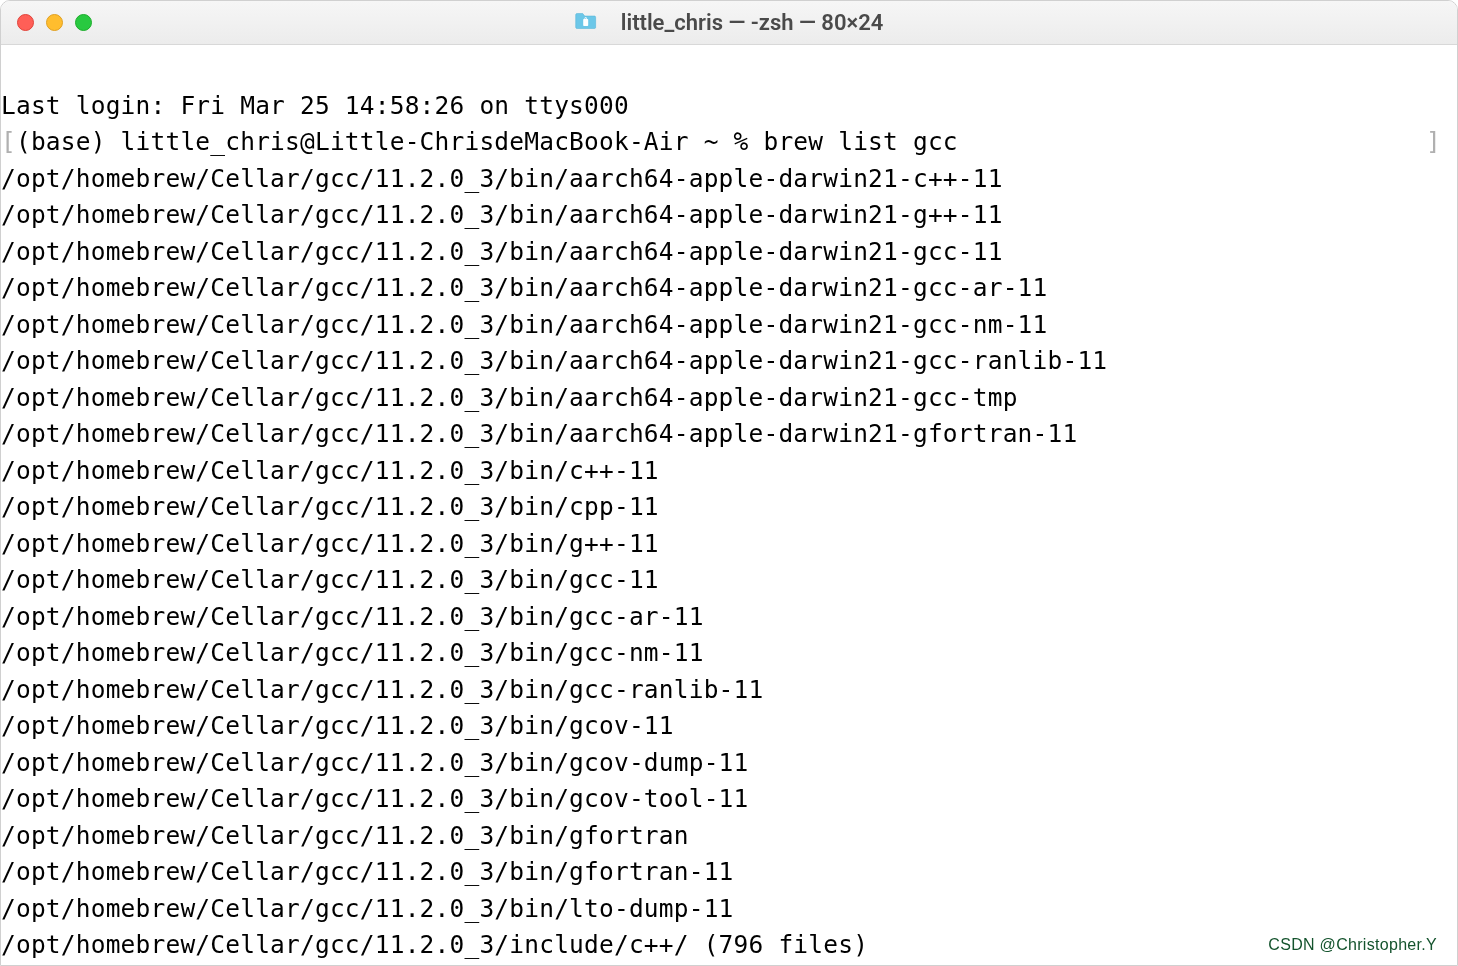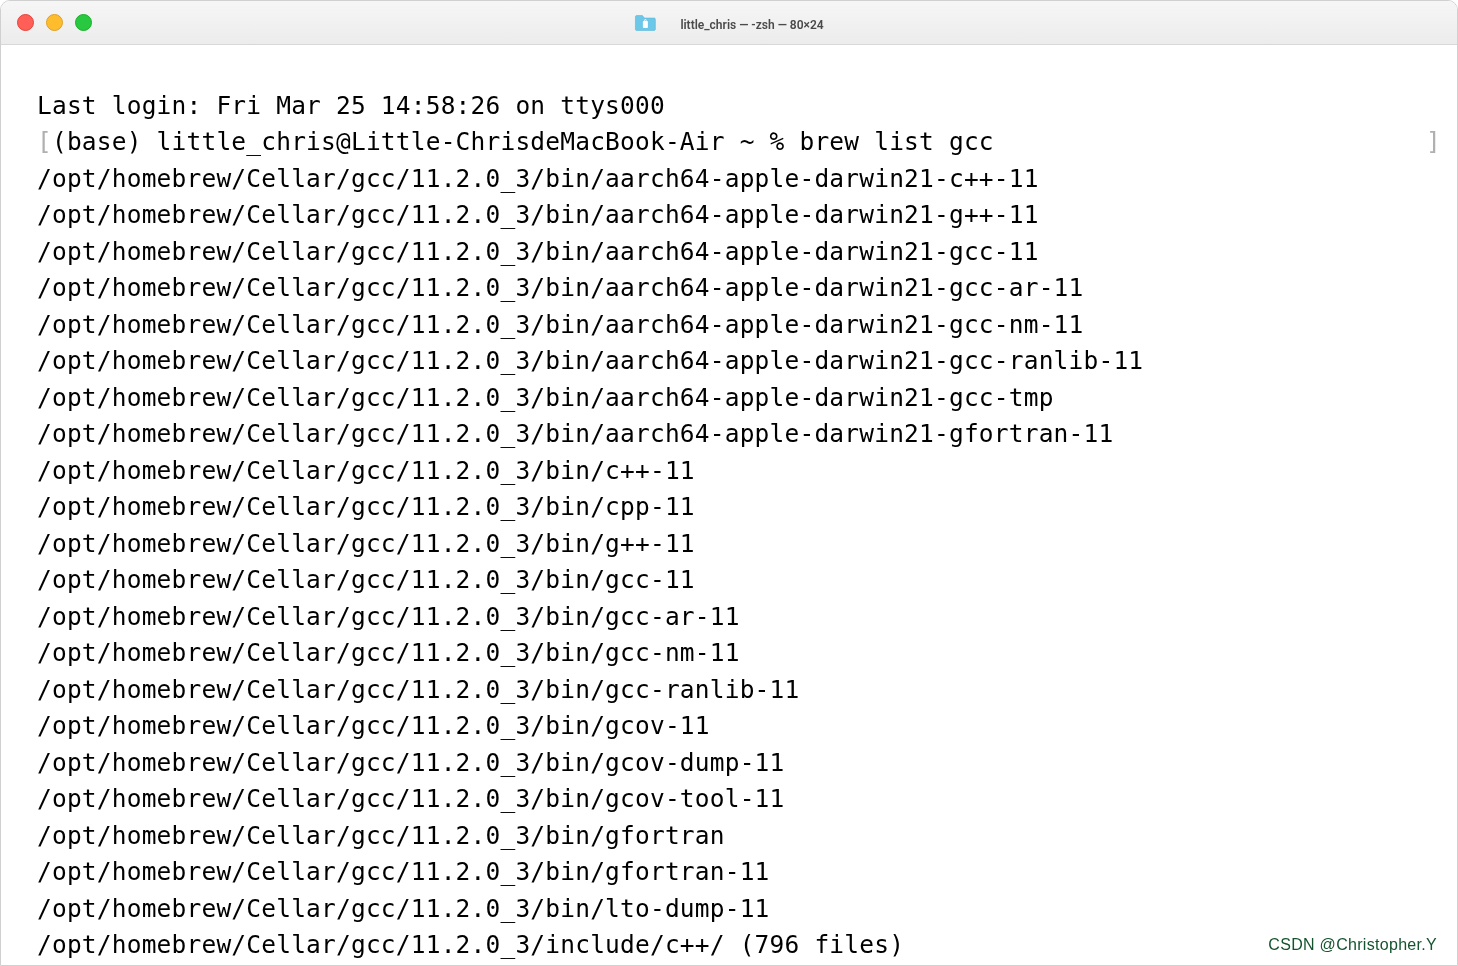--- a/index.html
+++ b/index.html
@@ -44,48 +44,47 @@
       border-radius: 50%;
     }
     .traffic-light.red { background: #ff5f57; border: 0.5px solid #e1433a; }
     .traffic-light.yellow { background: #ffbd2e; border: 0.5px solid #e0a021; }
     .traffic-light.green { background: #28c940; border: 0.5px solid #1dad2b; }
     .title-center {
       position: absolute;
       left: 50%;
       transform: translateX(-50%);
       display: flex;
-      align-items: flex-end;
+      align-items: flex-start;
       gap: 24px;
       color: #4a4a4a;
-      font-size: 12px;
+      font-size: 22px;
       font-weight: 600;
     }
     .folder-icon {
       width: 22px;
       height: 18px;
       position: relative;
     }
     .folder-icon svg {
       width: 100%;
       height: 100%;
     }
     .terminal-body {
       flex: 1;
       background: #ffffff;
-      padding: 6px 16px;
+      padding: 6px 0;
       font-family: "SF Mono", "Menlo", "Monaco", "Consolas", monospace;
       font-size: 24.5px;
       line-height: 1.49;
       color: #000000;
       white-space: pre;
       overflow: hidden;
       letter-spacing: 0.2px;
       position: relative;
-      margin-left: 20px;
     }
     .terminal-line {
       display: block;
     }
     .prompt-bracket {
       color: #b0b0b0;
     }
     .right-bracket {
       position: absolute;
       right: 16px;

